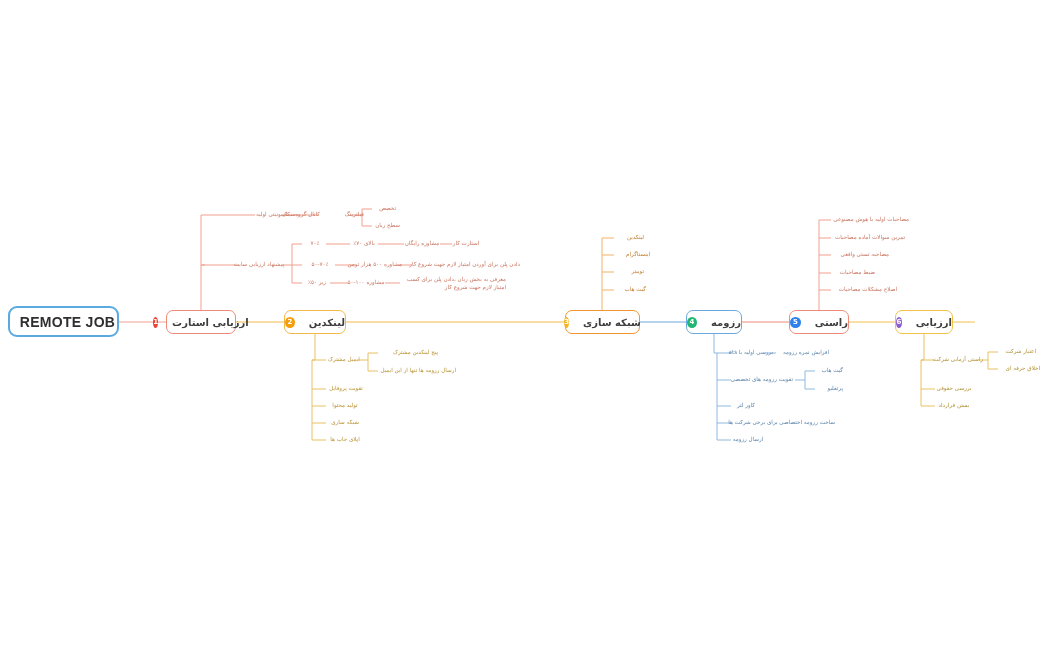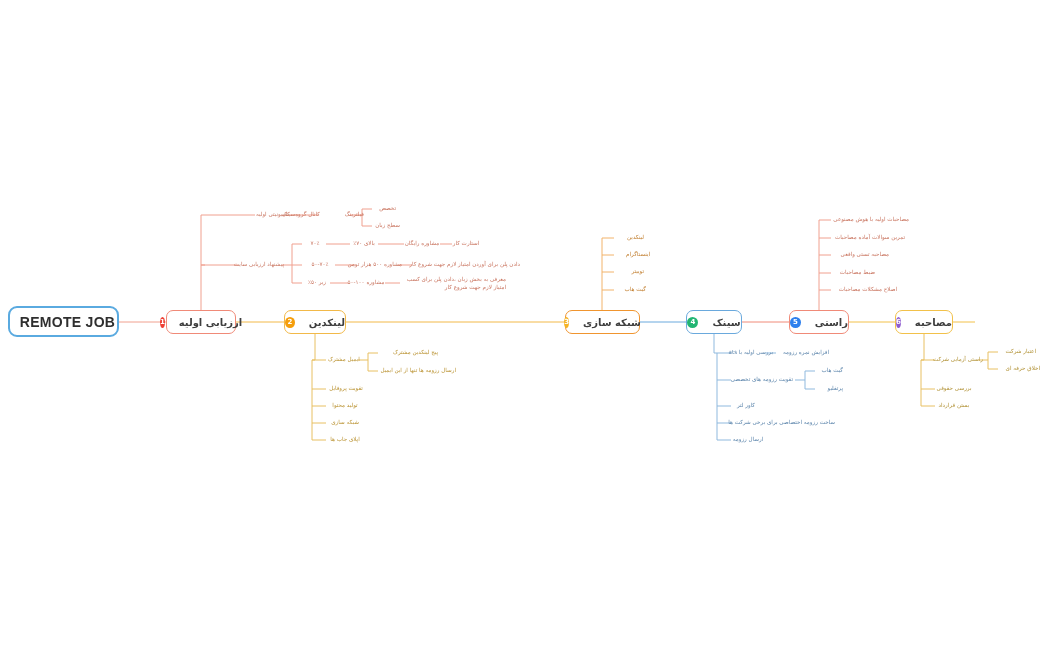--- a/index.html
+++ b/index.html
@@ -150,46 +150,46 @@
       <path d="M988 360 V352 H998" stroke="#e8c063"></path>
       <path d="M988 360 V369 H998" stroke="#e8c063"></path>
     </g>
   </svg>
 
   <div class="node" id="root">
     <span class="label">REMOTE JOB</span>
   </div>
 
   <div class="node" id="n1">
-    <span class="label">ارزیابی اولیه</span>
+    <span class="label">ارزیابی استارت</span>
     <span class="badge" style="background:#ef4136">1</span>
   </div>
 
   <div class="node" id="n2">
     <span class="label">لینکدین</span>
     <span class="badge" style="background:#f59e0b">2</span>
   </div>
 
   <div class="node" id="n3">
     <span class="label">شبکه سازی</span>
     <span class="badge" style="background:#f5b324">3</span>
   </div>
 
   <div class="node" id="n4">
-    <span class="label">سینک</span>
+    <span class="label">رزومه</span>
     <span class="badge" style="background:#22b573">4</span>
   </div>
 
   <div class="node" id="n5">
     <span class="label">راستی</span>
     <span class="badge" style="background:#2f80ed">5</span>
   </div>
 
   <div class="node" id="n6">
-    <span class="label">مصاحبه</span>
+    <span class="label">ارزیابی</span>
     <span class="badge" style="background:#8e5bd0">6</span>
   </div>
 
   <div class="leaf c-red" style="left:255px;top:210px;width:36px;text-align:center;">کامیونیتی اولیه</div>
   <div class="leaf c-red" style="left:290px;top:210px;width:30px;text-align:center;">کانال گروه‌سینک</div>
   <div class="leaf c-red" style="left:348px;top:210px;width:16px;text-align:center;">فیلترینگ</div>
   <div class="leaf c-red" style="left:372px;top:204px;width:24px;">تخصص</div>
   <div class="leaf c-red" style="left:372px;top:221px;width:28px;">سطح زبان</div>
 
   <div class="leaf c-red" style="left:236px;top:260px;width:48px;text-align:center;">پیشنهاد ارزیابی سایت</div>

